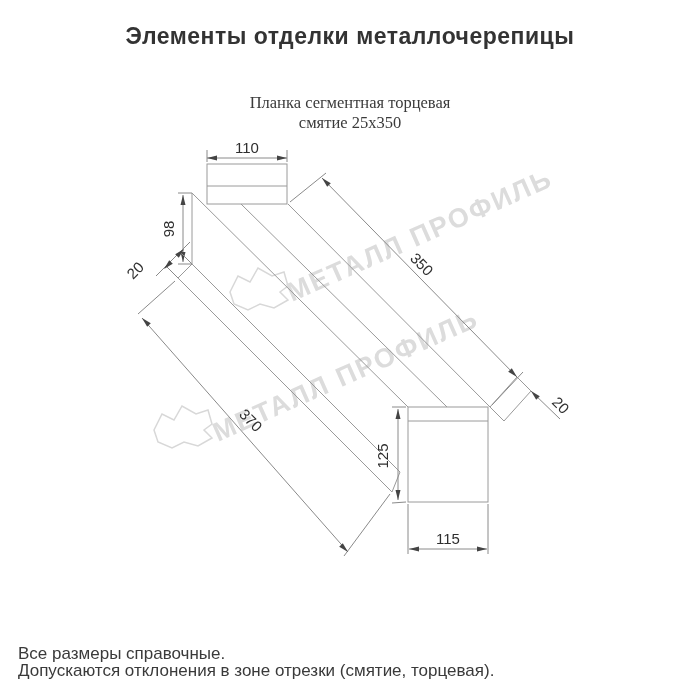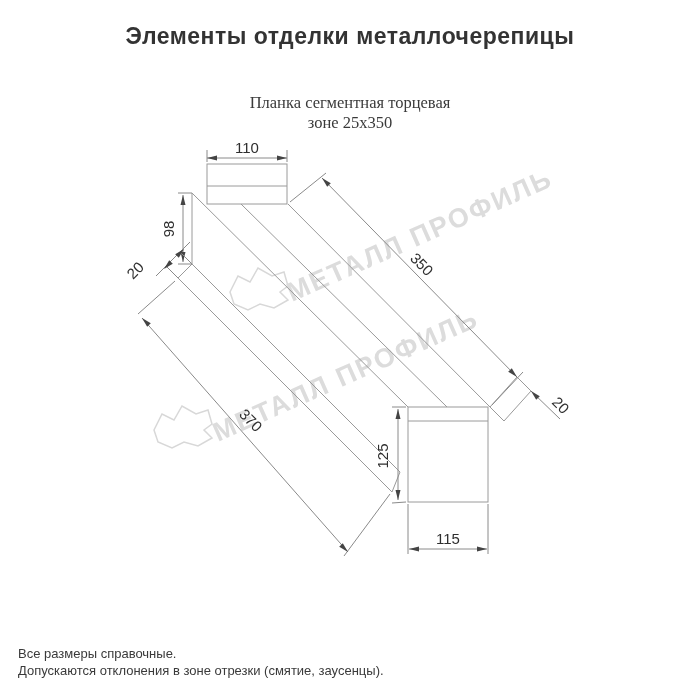--- a/index.html
+++ b/index.html
@@ -2,40 +2,40 @@
 <html><head>
 <meta charset="utf-8">
 <style>
   html,body{margin:0;padding:0;background:#ffffff;}
   .page{position:relative;width:700px;height:700px;background:#ffffff;overflow:hidden;
         font-family:"Liberation Sans", sans-serif;border-radius:10px;}
   .title{position:absolute;top:23px;left:0;width:700px;text-align:center;
          font-size:23px;font-weight:bold;color:#333333;letter-spacing:0.5px;}
   .subtitle{position:absolute;top:93px;left:0;width:700px;text-align:center;
             font-size:16.5px;color:#3a3a3a;line-height:20px;font-family:Liberation Serif, serif;}
-  .footer{position:absolute;left:18px;top:645px;font-size:13px;color:#3a3a3a;line-height:17px;}
+  .footer{position:absolute;left:18px;top:645px;font-size:17px;color:#3a3a3a;line-height:17px;}
   svg{position:absolute;left:0;top:0;}
   .dwg{stroke:#9a9a9a;stroke-width:1;fill:none;}
   .dim{stroke:#8a8a8a;stroke-width:1;fill:none;}
   .arr{fill:#444444;stroke:none;}
   .dimtxt{font-family:"Liberation Sans", sans-serif;font-size:15px;fill:#2f2f2f;}
   .wmtxt{font-family:"Liberation Sans", sans-serif;font-weight:bold;font-size:27px;
          fill:#dcdcdc;letter-spacing:2px;}
   .wmcloud{stroke:#d8d8d8;stroke-width:1.5;fill:none;}
 </style>
 </head>
 <body>
 
 <div class="page">
 
   <div class="title">Элементы отделки металлочерепицы</div>
 
   <div class="subtitle">
     <div>Планка сегментная торцевая</div>
-    <div>зоне 25х350</div>
+    <div>смятие 25х350</div>
   </div>
 
   <svg width="700" height="700" viewBox="0 0 700 700">
 
     <g>
       <path class="wmcloud" transform="translate(228,266)" d="M2,26 L10,10 L22,16 L30,2 L44,10 L56,6 L60,20 L52,26 L60,34 L46,42 L32,38 L20,44 L6,38 Z"></path>
       <text class="wmtxt" x="292" y="302" transform="rotate(-24 292 302)">МЕТАЛЛ ПРОФИЛЬ</text>
     </g>
     <g>
       <path class="wmcloud" transform="translate(152,404)" d="M2,26 L10,10 L22,16 L30,2 L44,10 L56,6 L60,20 L52,26 L60,34 L46,42 L32,38 L20,44 L6,38 Z"></path>
@@ -130,16 +130,16 @@
       <line class="dim" x1="409" y1="549" x2="487" y2="549"></line>
       <polygon class="arr" points="409,549 419,546.5 419,551.5"></polygon>
       <polygon class="arr" points="487,549 477,546.5 477,551.5"></polygon>
       <text class="dimtxt" x="448" y="544" text-anchor="middle">115</text>
     </g>
 
   </svg>
 
   <div class="footer">
     <div>Все размеры справочные.</div>
-    <div>Допускаются отклонения в зоне отрезки (смятие, заусенцы).</div>
+    <div>Допускаются отклонения в зоне отрезки (смятие, торцевая).</div>
   </div>
 
 </div>
 
 </body></html>

